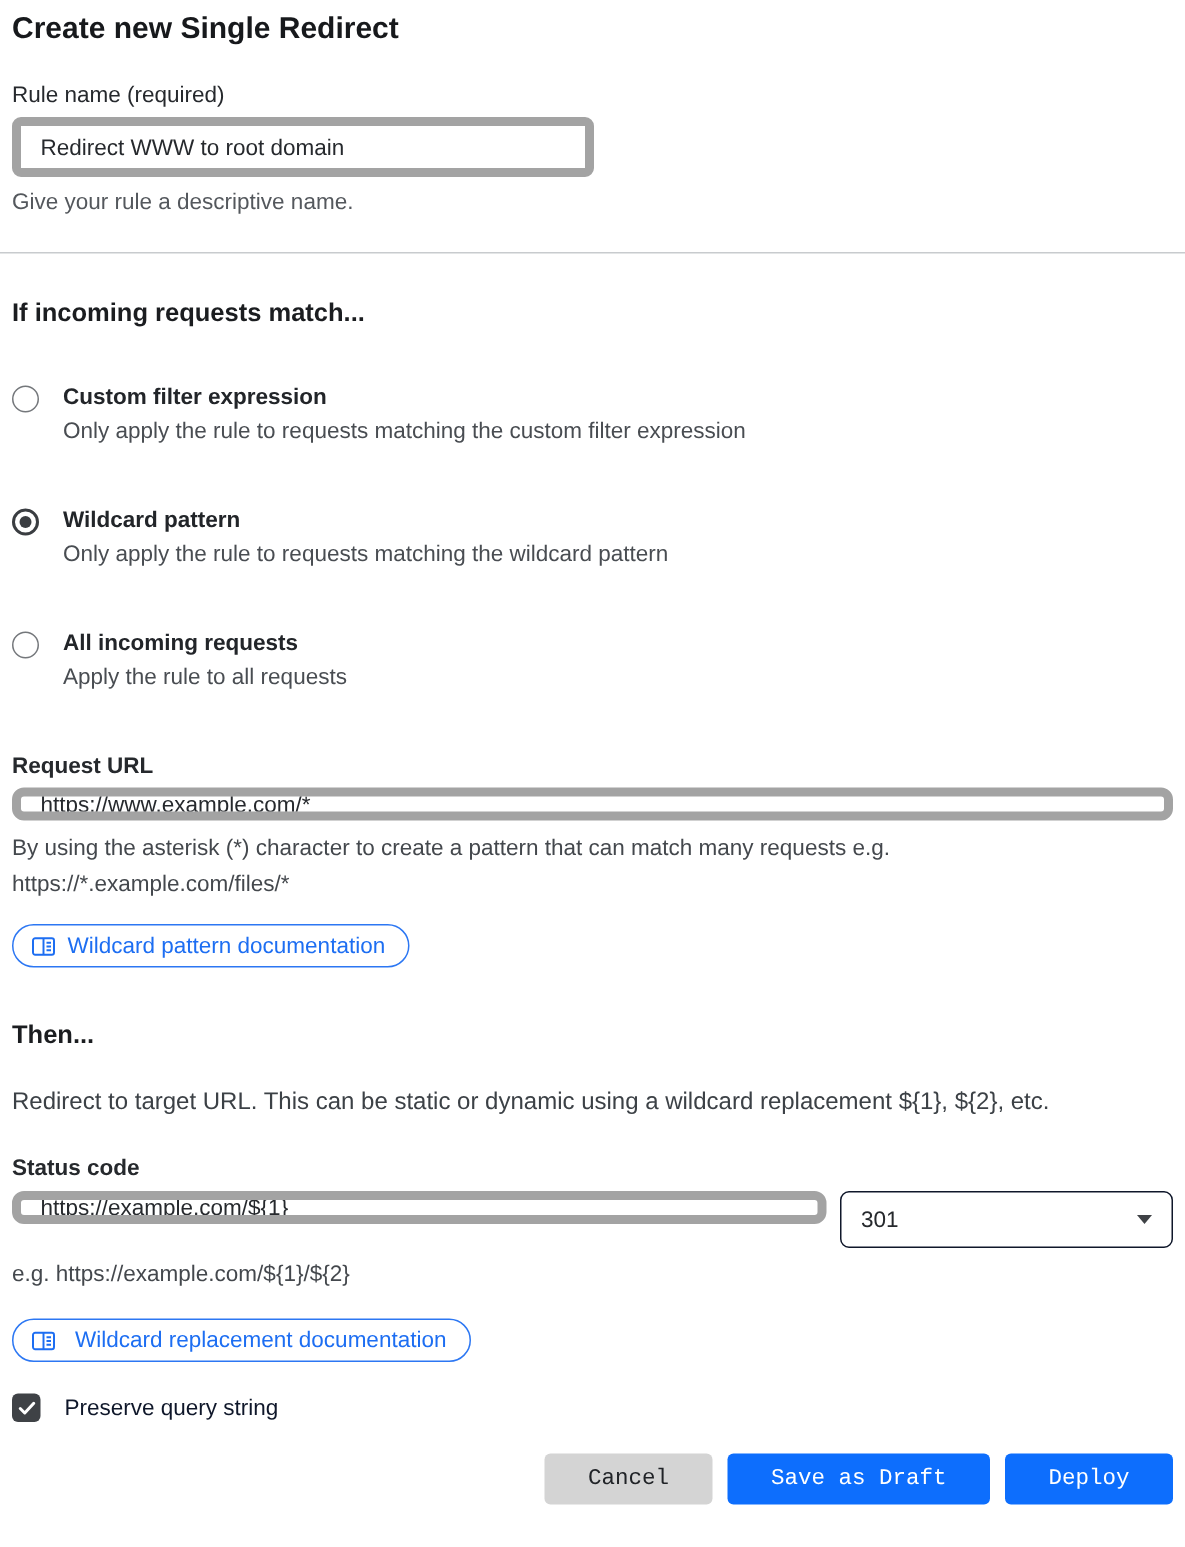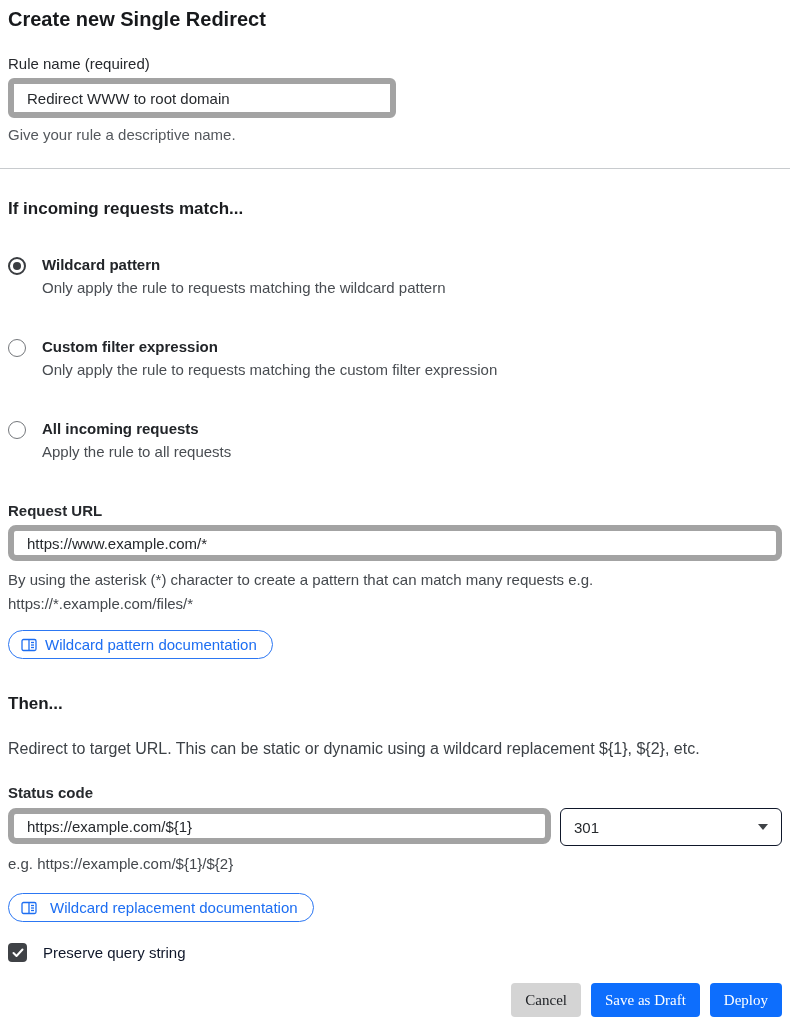--- a/index.html
+++ b/index.html
@@ -20,21 +20,21 @@
 
   .field-label { display: block; font-size: 15px; color: #26292d; margin-top: 22px; line-height: 20px; }
   .bold-label { font-weight: 700; }
 
   .text-input {
     display: block; height: 40px; border: 6px solid #a3a3a3; border-radius: 6px;
     padding: 0 13px; font-size: 15px; color: #26292d; background: #fff;
     font-family: inherit; margin-top: 4px; outline: none; width: 100%;
   }
   .rule-input { width: 388px; }
-  .round8 { border-radius: 8px; height: 36px; }
+  .round8 { border-radius: 8px; height: 22px; }
 
   .helper { color: #54585d; font-size: 15px; margin-top: 6px; line-height: 21px; }
   .helper-dark { color: #44484d; line-height: 24px; max-width: 748px; margin-top: 7px; }
 
   .divider { border: none; border-top: 1px solid #c8cbce; margin: 23px 0 0 -8px; width: 790px; }
 
   .section-heading { font-size: 17px; font-weight: 700; color: #1b1d20; margin: 29px 0 0 0; line-height: 22px; }
 
   .radio-group { margin-top: 35px; }
   .radio-row { display: flex; gap: 16px; margin-bottom: 39px; cursor: pointer; }
@@ -75,54 +75,54 @@
 
   .checkbox-row { display: flex; gap: 16px; margin-top: 21px; align-items: center; cursor: pointer; }
   .checkbox {
     width: 19px; height: 19px; background: #3f4246; border-radius: 4px;
     display: flex; align-items: center; justify-content: center; flex: none;
   }
   .checkbox-label { font-size: 15px; color: #0f172a; }
 
   .footer { display: flex; justify-content: flex-end; gap: 10px; margin-top: 21px; }
   .btn {
-    height: 34px; border-radius: 4px; font-size: 15px; padding: 0 14px;
-    border: none; cursor: pointer; font-family: Liberation Serif, serif; line-height: 34px;
+    height: 34px; border-radius: 4px; font-size: 15px; padding: 0 29px;
+    border: none; cursor: pointer; font-family: Liberation Mono, monospace; line-height: 34px;
   }
   .btn-cancel { background: #d4d4d4; color: #202327; }
   .btn-primary { background: #0d6efd; color: #ffffff; }
 </style>
 </head>
 <body>
 
 <div class="container">
 
   <h1 class="page-title">Create new Single Redirect</h1>
 
   <label class="field-label">Rule name (required)</label>
   <input class="text-input rule-input" type="text" value="Redirect WWW to root domain" style="">
   <div class="helper">Give your rule a descriptive name.</div>
 
   <hr class="divider">
 
   <h2 class="section-heading">If incoming requests match...</h2>
 
   <div class="radio-group">
+    <div class="radio-row">
+      <span class="radio"></span>
+      <span>
+        <div class="radio-label">Custom filter expression</div>
+        <div class="radio-desc">Only apply the rule to requests matching the custom filter expression</div>
+      </span>
+    </div>
     <div class="radio-row checked">
       <span class="radio"></span>
       <span>
         <div class="radio-label">Wildcard pattern</div>
         <div class="radio-desc">Only apply the rule to requests matching the wildcard pattern</div>
-      </span>
-    </div>
-    <div class="radio-row">
-      <span class="radio"></span>
-      <span>
-        <div class="radio-label">Custom filter expression</div>
-        <div class="radio-desc">Only apply the rule to requests matching the custom filter expression</div>
       </span>
     </div>
     <div class="radio-row">
       <span class="radio"></span>
       <span>
         <div class="radio-label">All incoming requests</div>
         <div class="radio-desc">Apply the rule to all requests</div>
       </span>
     </div>
   </div>

